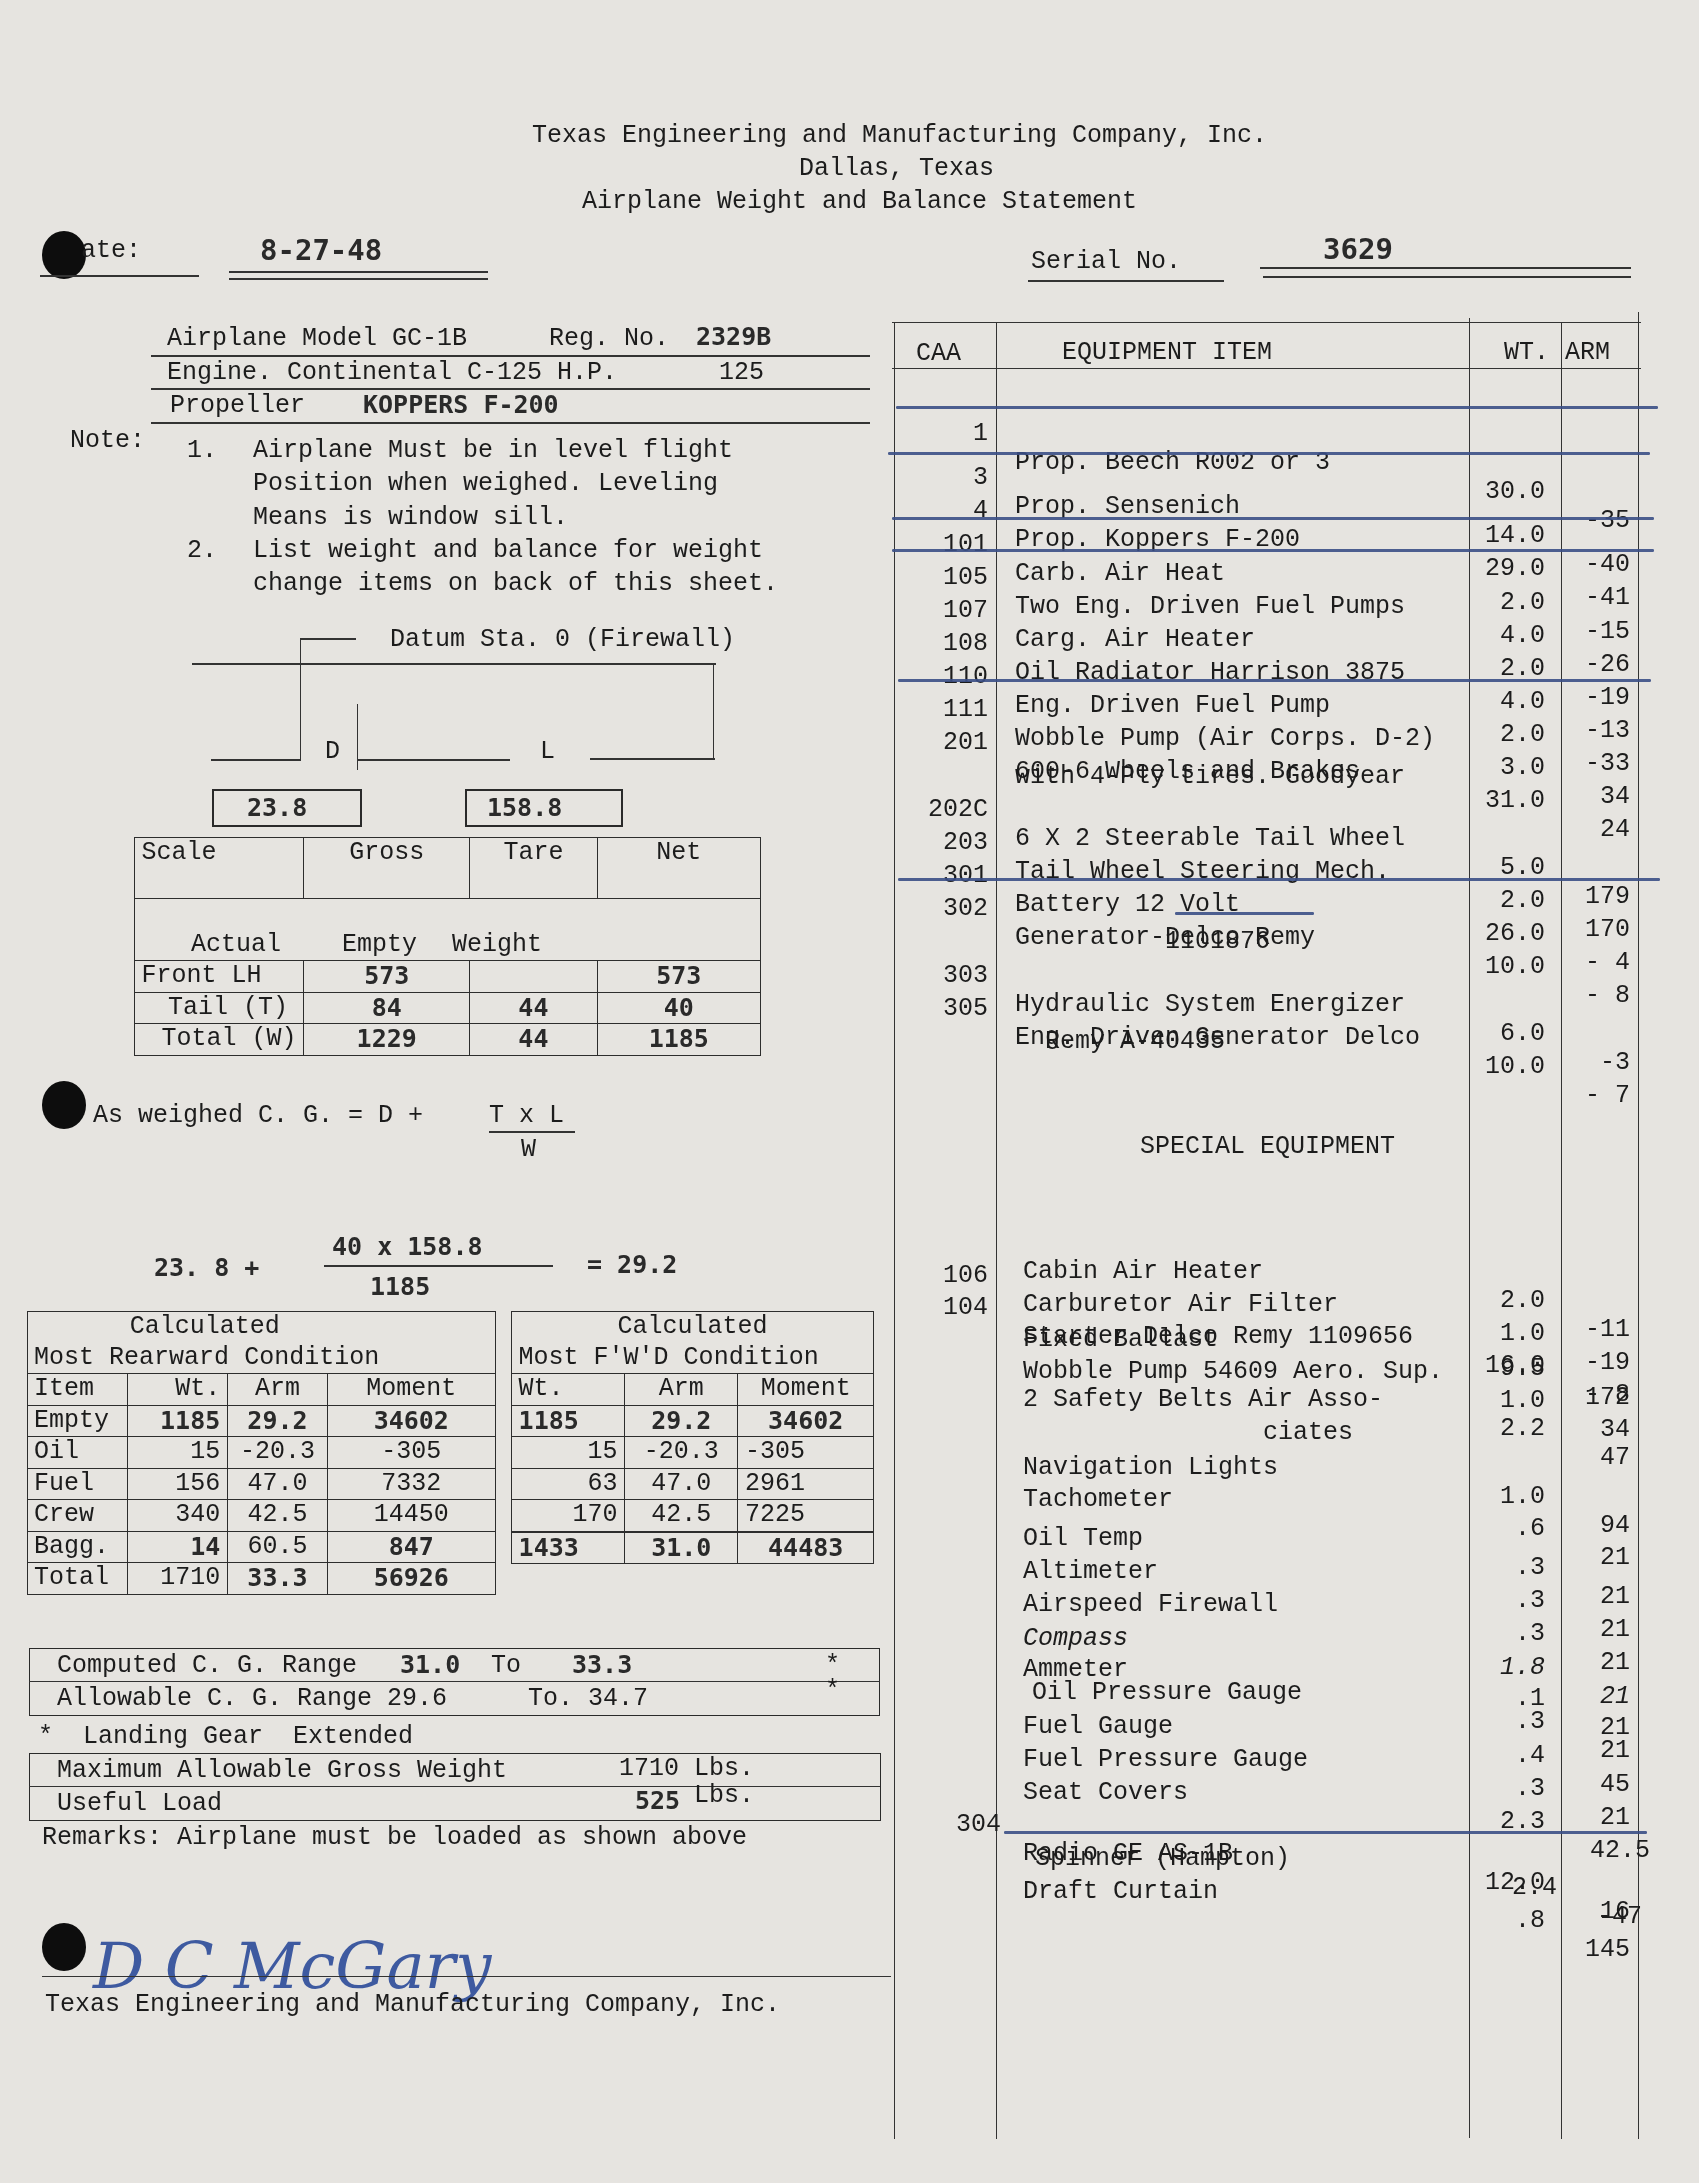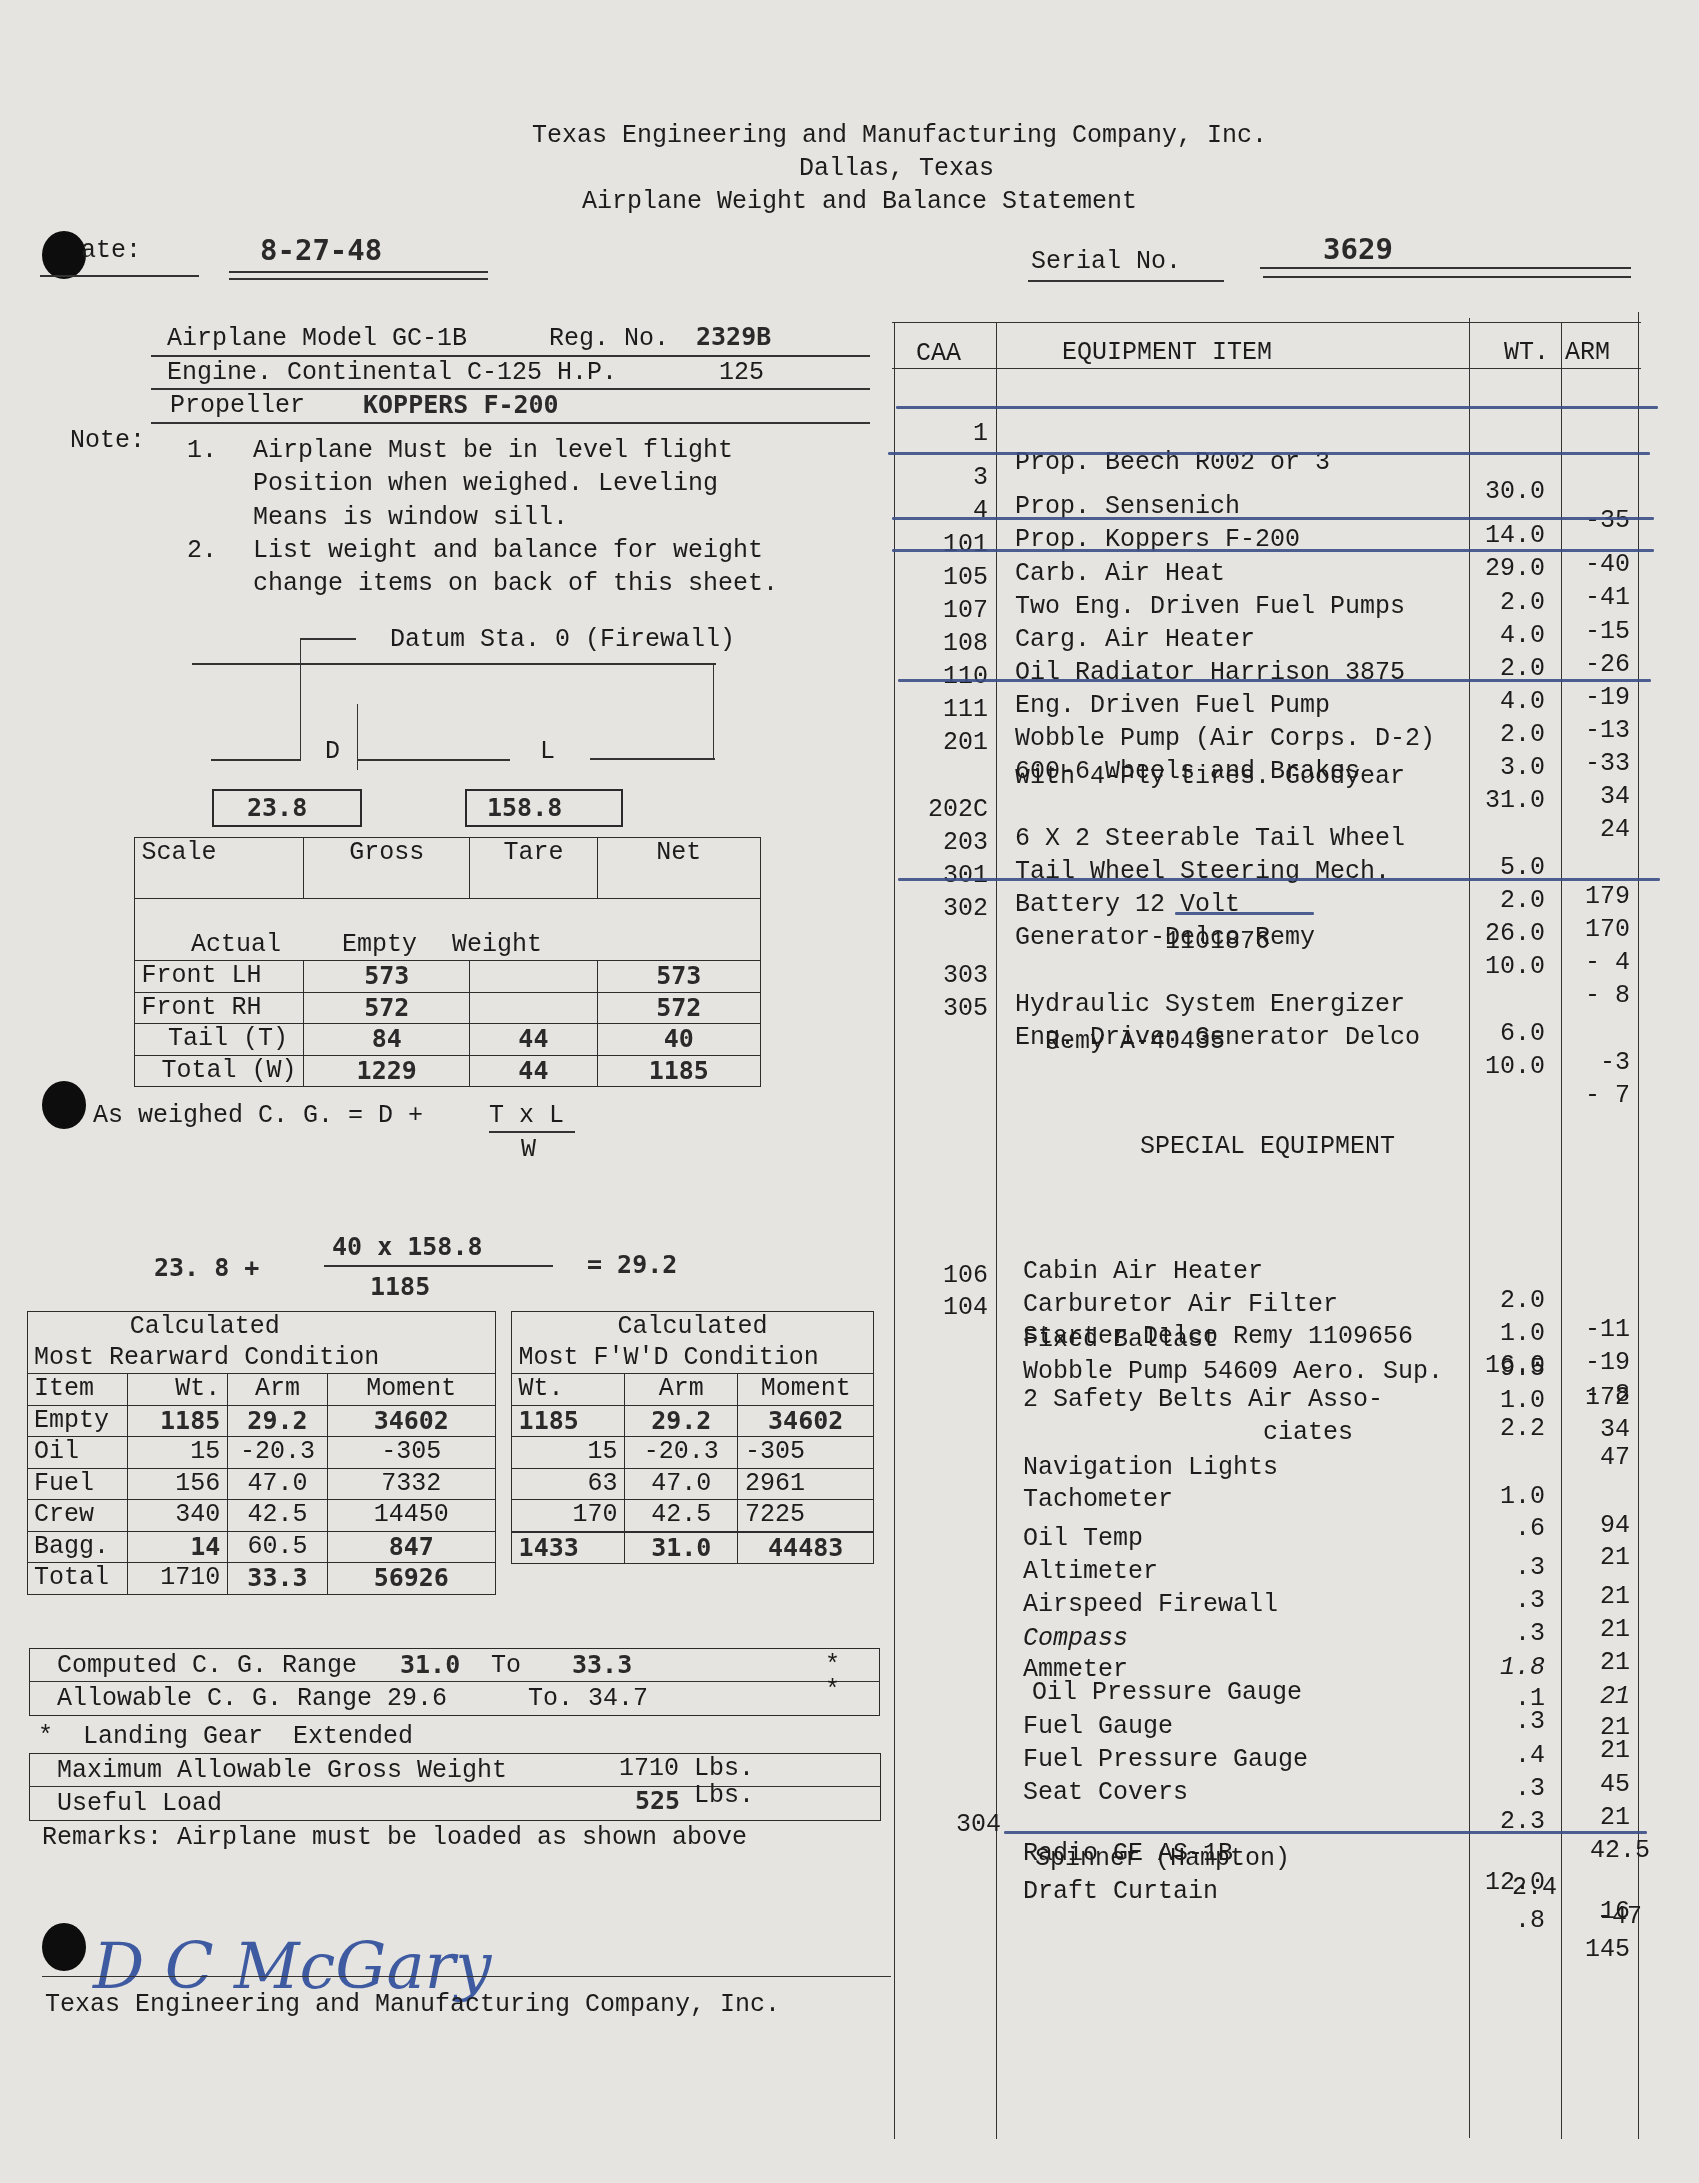--- a/index.html
+++ b/index.html
@@ -92,26 +92,20 @@
       <span style="margin-left:20px;">Weight</span>
     </td>
   </tr>
   <tr>
     <td>Front LH</td>
     <td class="c stamp">573</td>
     <td class="c stamp"></td>
     <td class="c stamp">573</td>
   </tr>
   <tr>
-    <td>Front RH</td>
-    <td class="c stamp">572</td>
-    <td class="c stamp"></td>
-    <td class="c stamp">572</td>
-  </tr>
-  <tr>
     <td style="padding-left:33px;">Tail (T)</td>
     <td class="c stamp">84</td>
     <td class="c stamp">44</td>
     <td class="c stamp">40</td>
   </tr>
   <tr>
     <td style="padding-left:26.5px;">Total (W)</td>
     <td class="c stamp">1229</td>
     <td class="c stamp">44</td>
     <td class="c stamp">1185</td>

